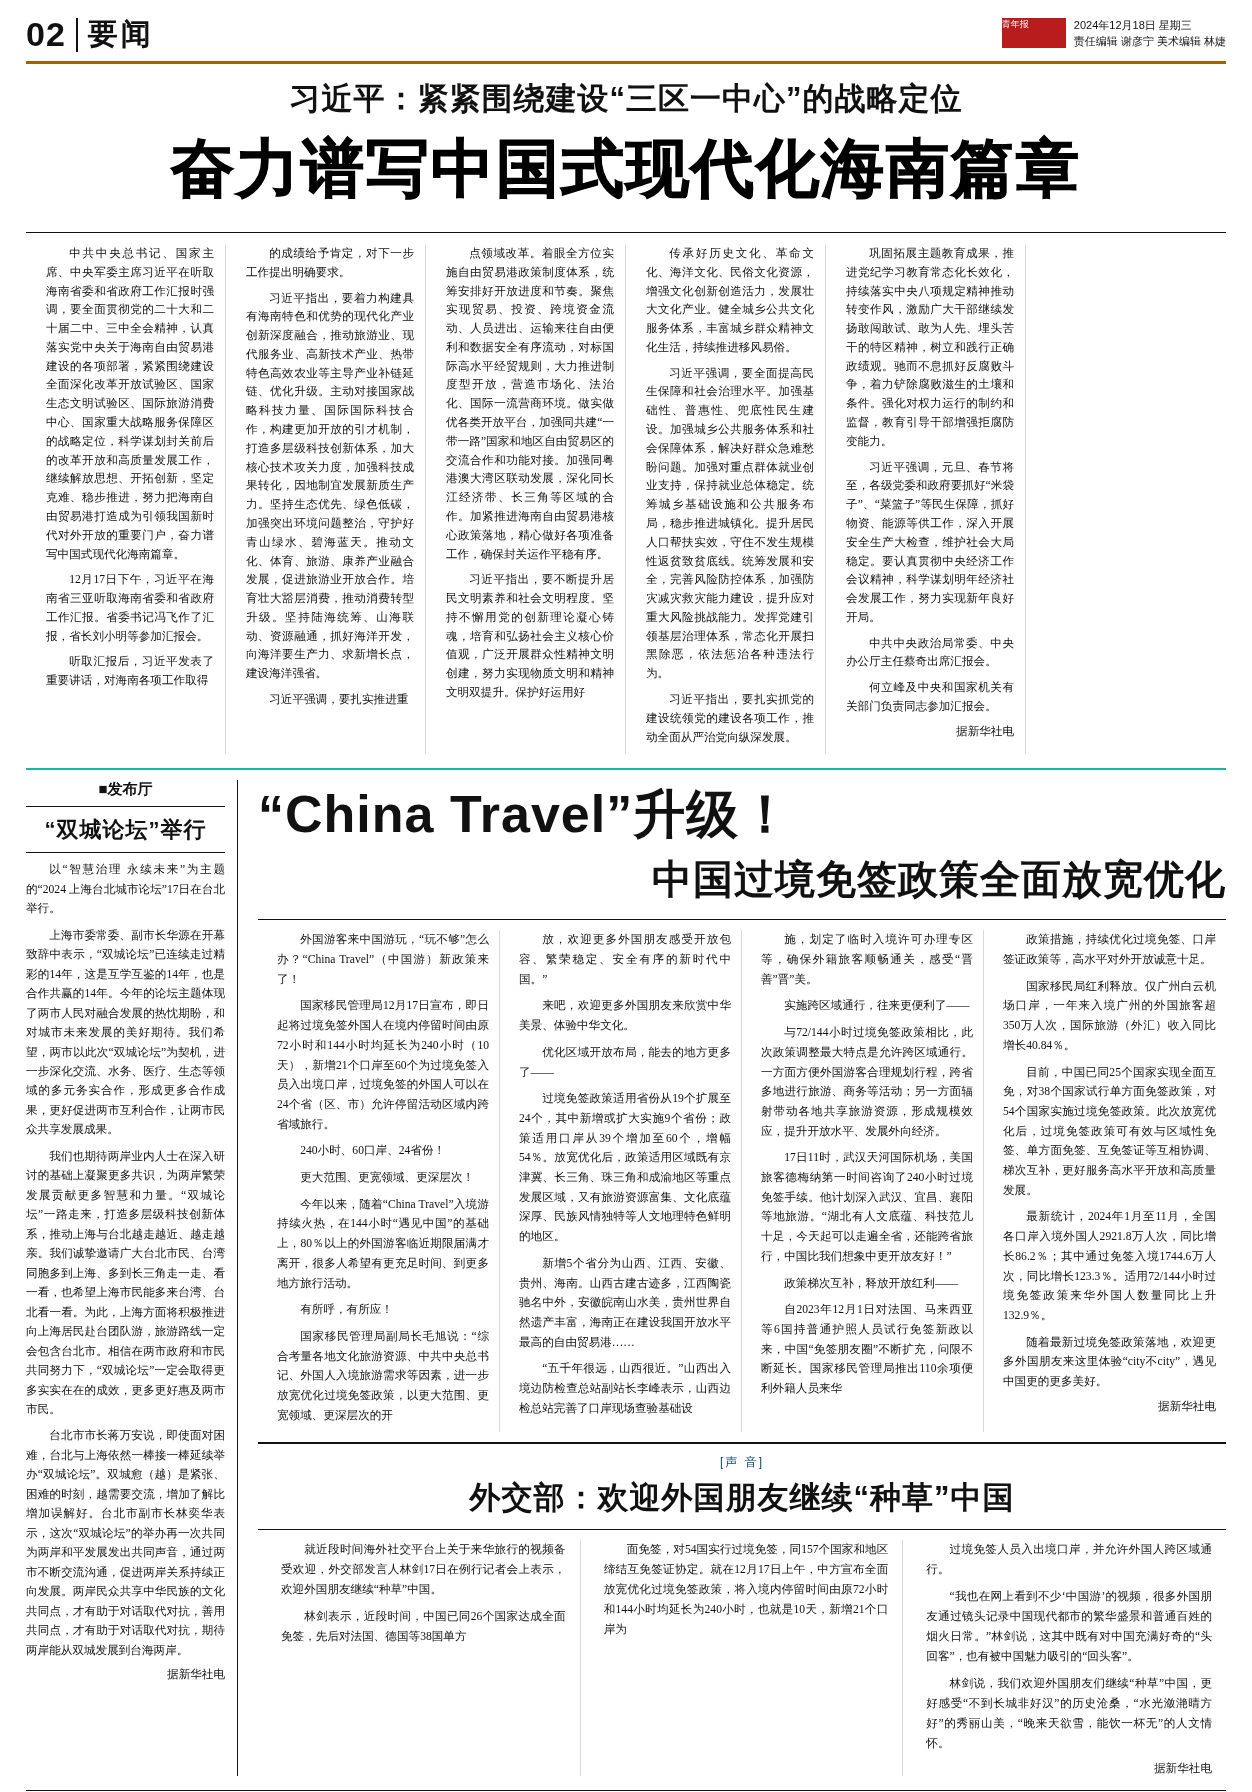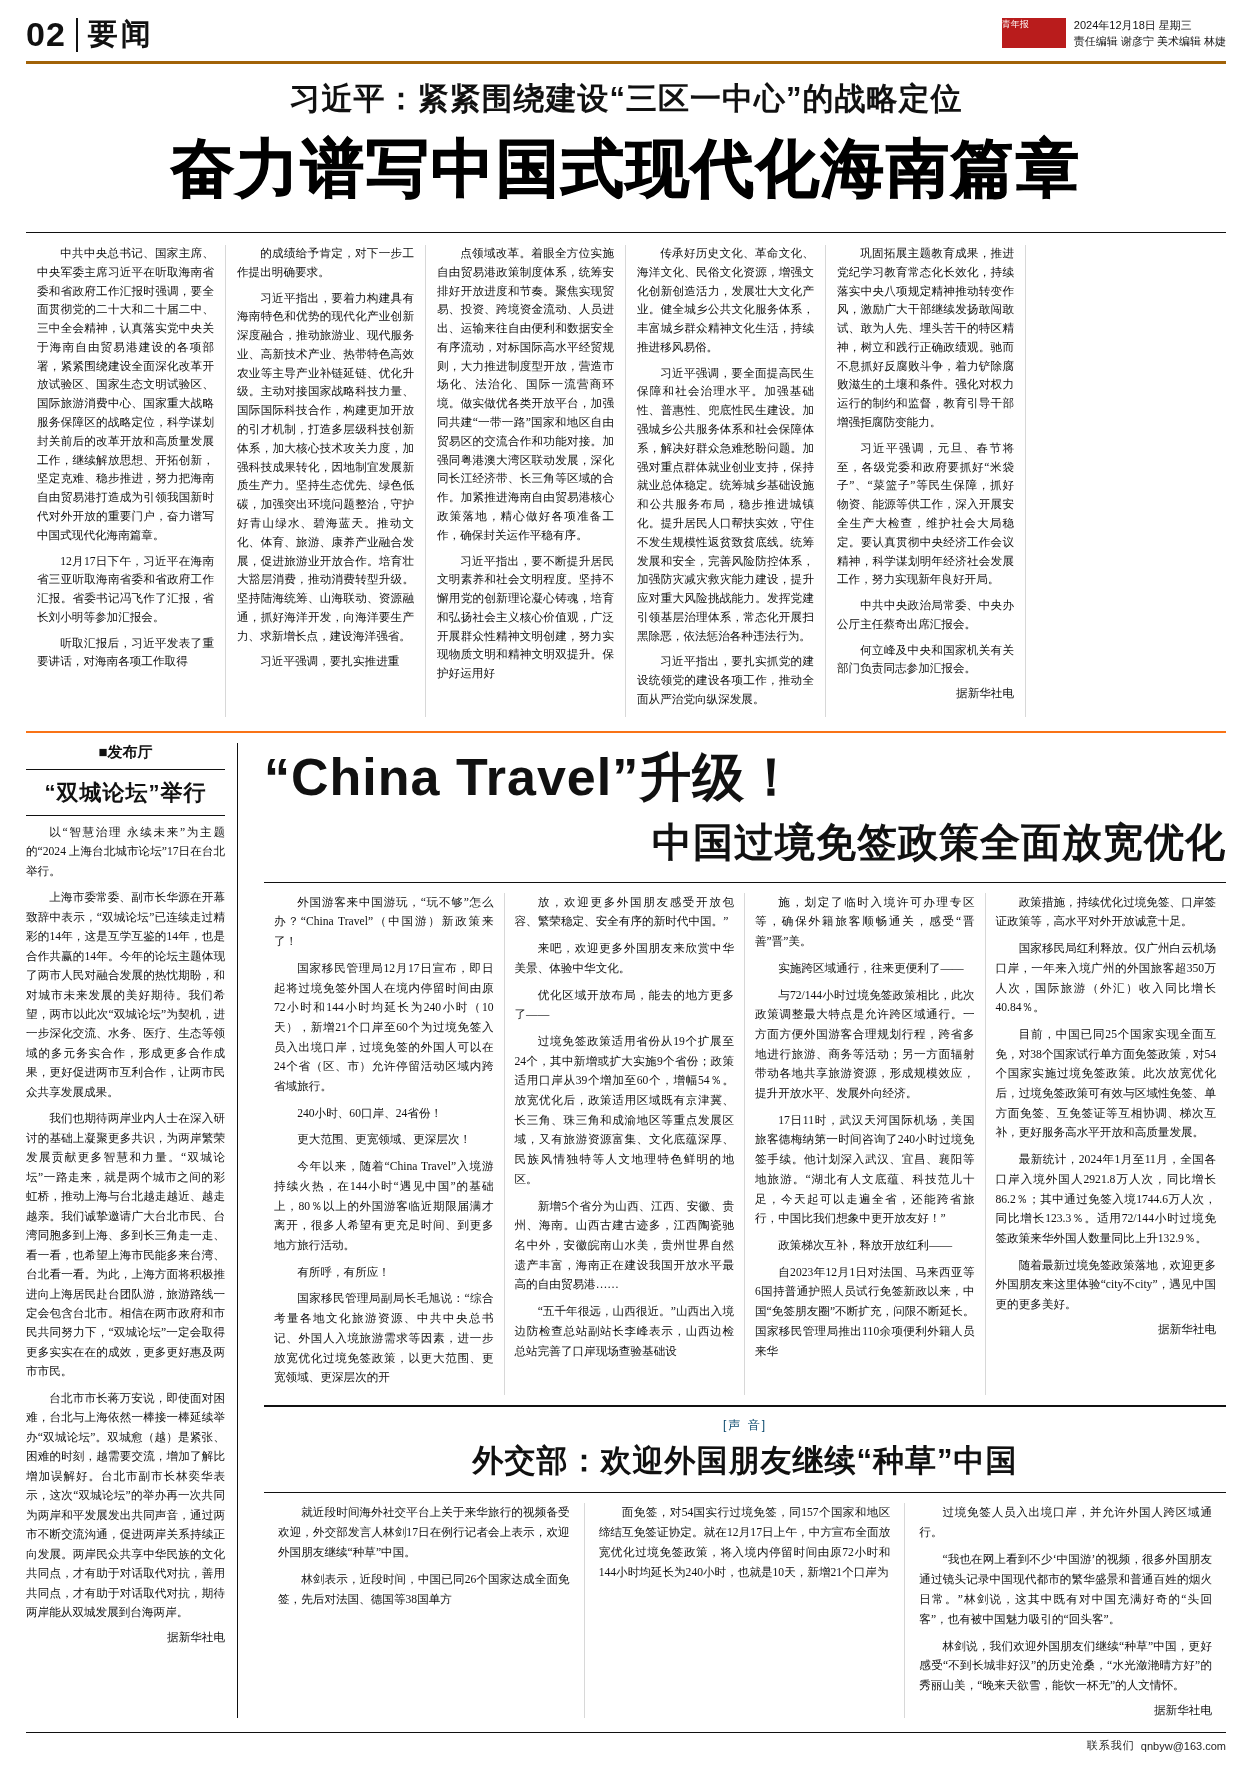--- a/index.html
+++ b/index.html
@@ -24,25 +24,25 @@
   
   .head-wrap { text-align:center; padding:14px 0 10px 0; }
   .kicker { font-size:31px; font-weight:bold; letter-spacing:1px; color:#111; font-family:"Liberation Sans", sans-serif; }
   .maintitle { font-size:63px; font-weight:bold; letter-spacing:2px; margin-top:6px; color:#000; font-family:"Liberation Sans", sans-serif; -webkit-text-stroke:1px #000; }
 
   
   .rule { border-top:1px solid #111; margin:10px 0 0 0; }
   .cols6 { display:grid; grid-template-columns:repeat(6, 1fr); gap:0; margin-top:12px; }
   .col { padding:0 11px; box-sizing:border-box; border-right:1px solid #d8d8d8; }
   .col:last-child { border-right:none; }
-  .col p { margin:0 0 7px 0; font-size:11.6px; line-height:1.62; text-align:justify; text-justify:inter-ideograph; text-indent:2em; }
+  .col p { margin:0 0 7px 9px; font-size:11.6px; line-height:1.62; text-align:justify; text-justify:inter-ideograph; text-indent:2em; }
   .src { text-align:right; font-size:11.6px; margin-top:4px; }
 
   
-  .mid { display:grid; grid-template-columns:212px 1fr; gap:10px; margin-top:14px; border-top:2px solid #f97316; padding-top:10px; }
+  .mid { display:grid; grid-template-columns:212px 1fr; gap:4px; margin-top:14px; border-top:2px solid #14b8a6; padding-top:10px; }
   .leftcol { padding-right:12px; border-right:1px solid #111; }
   .badge { font-size:15px; font-weight:bold; font-family:"Liberation Sans", sans-serif; text-align:center; margin-bottom:6px; }
   .subhead { font-size:22px; font-weight:bold; text-align:center; font-family:"Liberation Sans", sans-serif; letter-spacing:1px; margin:8px 0 2px 0; }
   .thinrule { border-top:1px solid #111; margin:7px 0; }
   .leftcol p { margin:0 0 7px 0; font-size:11.6px; line-height:1.68; text-align:justify; text-indent:2em; }
 
   .rightarea { padding-left:16px; }
   .ct-title1 { text-align:left; font-size:52px; font-weight:bold; font-family:"Liberation Sans", sans-serif; letter-spacing:1px; }
   .ct-title2 { text-align:right; font-size:40px; font-weight:bold; font-family:"Liberation Sans", sans-serif; letter-spacing:1px; margin-top:2px; }
   .ct-rule { border-top:1px solid #111; margin:12px 0 10px 0; }
@@ -121,21 +121,21 @@
 
   <div class="mid">
 
     <div class="leftcol">
       <div class="badge">■发布厅</div>
       <div class="thinrule"></div>
       <div class="subhead">“双城论坛”举行</div>
       <div class="thinrule"></div>
       <p>以“智慧治理 永续未来”为主题的“2024 上海台北城市论坛”17日在台北举行。</p>
       <p>上海市委常委、副市长华源在开幕致辞中表示，“双城论坛”已连续走过精彩的14年，这是互学互鉴的14年，也是合作共赢的14年。今年的论坛主题体现了两市人民对融合发展的热忱期盼，和对城市未来发展的美好期待。我们希望，两市以此次“双城论坛”为契机，进一步深化交流、水务、医疗、生态等领域的多元务实合作，形成更多合作成果，更好促进两市互利合作，让两市民众共享发展成果。</p>
-      <p>我们也期待两岸业内人士在深入研讨的基础上凝聚更多共识，为两岸繁荣发展贡献更多智慧和力量。“双城论坛”一路走来，就是两个城市之间的彩虹桥，推动上海与台北越走越近、越走越亲。我们诚挚邀请广大台北市民、台湾同胞多到上海、多到长三角走一走、看一看，也希望上海市民能多来台湾、台北看一看。为此，上海方面将积极推进向上海居民赴台团队游，旅游路线一定会包含台北市。相信在两市政府和市民共同努力下，“双城论坛”一定会取得更多实实在在的成效，更多更好惠及两市市民。</p>
+      <p>我们也期待两岸业内人士在深入研讨的基础上凝聚更多共识，为两岸繁荣发展贡献更多智慧和力量。“双城论坛”一路走来，打造多层级科技创新体系，推动上海与台北越走越近、越走越亲。我们诚挚邀请广大台北市民、台湾同胞多到上海、多到长三角走一走、看一看，也希望上海市民能多来台湾、台北看一看。为此，上海方面将积极推进向上海居民赴台团队游，旅游路线一定会包含台北市。相信在两市政府和市民共同努力下，“双城论坛”一定会取得更多实实在在的成效，更多更好惠及两市市民。</p>
       <p>台北市市长蒋万安说，即使面对困难，台北与上海依然一棒接一棒延续举办“双城论坛”。双城愈（越）是紧张、困难的时刻，越需要交流，增加了解比增加误解好。台北市副市长林奕华表示，这次“双城论坛”的举办再一次共同为两岸和平发展发出共同声音，通过两市不断交流沟通，促进两岸关系持续正向发展。两岸民众共享中华民族的文化共同点，才有助于对话取代对抗，善用共同点，才有助于对话取代对抗，期待两岸能从双城发展到台海两岸。</p>
       <div class="src">据新华社电</div>
     </div>
 
     <div class="rightarea">
       <div class="ct-title1">“China Travel”升级！</div>
       <div class="ct-title2">中国过境免签政策全面放宽优化</div>
       <div class="ct-rule"></div>
       <div class="cols4">
         <div class="col">

